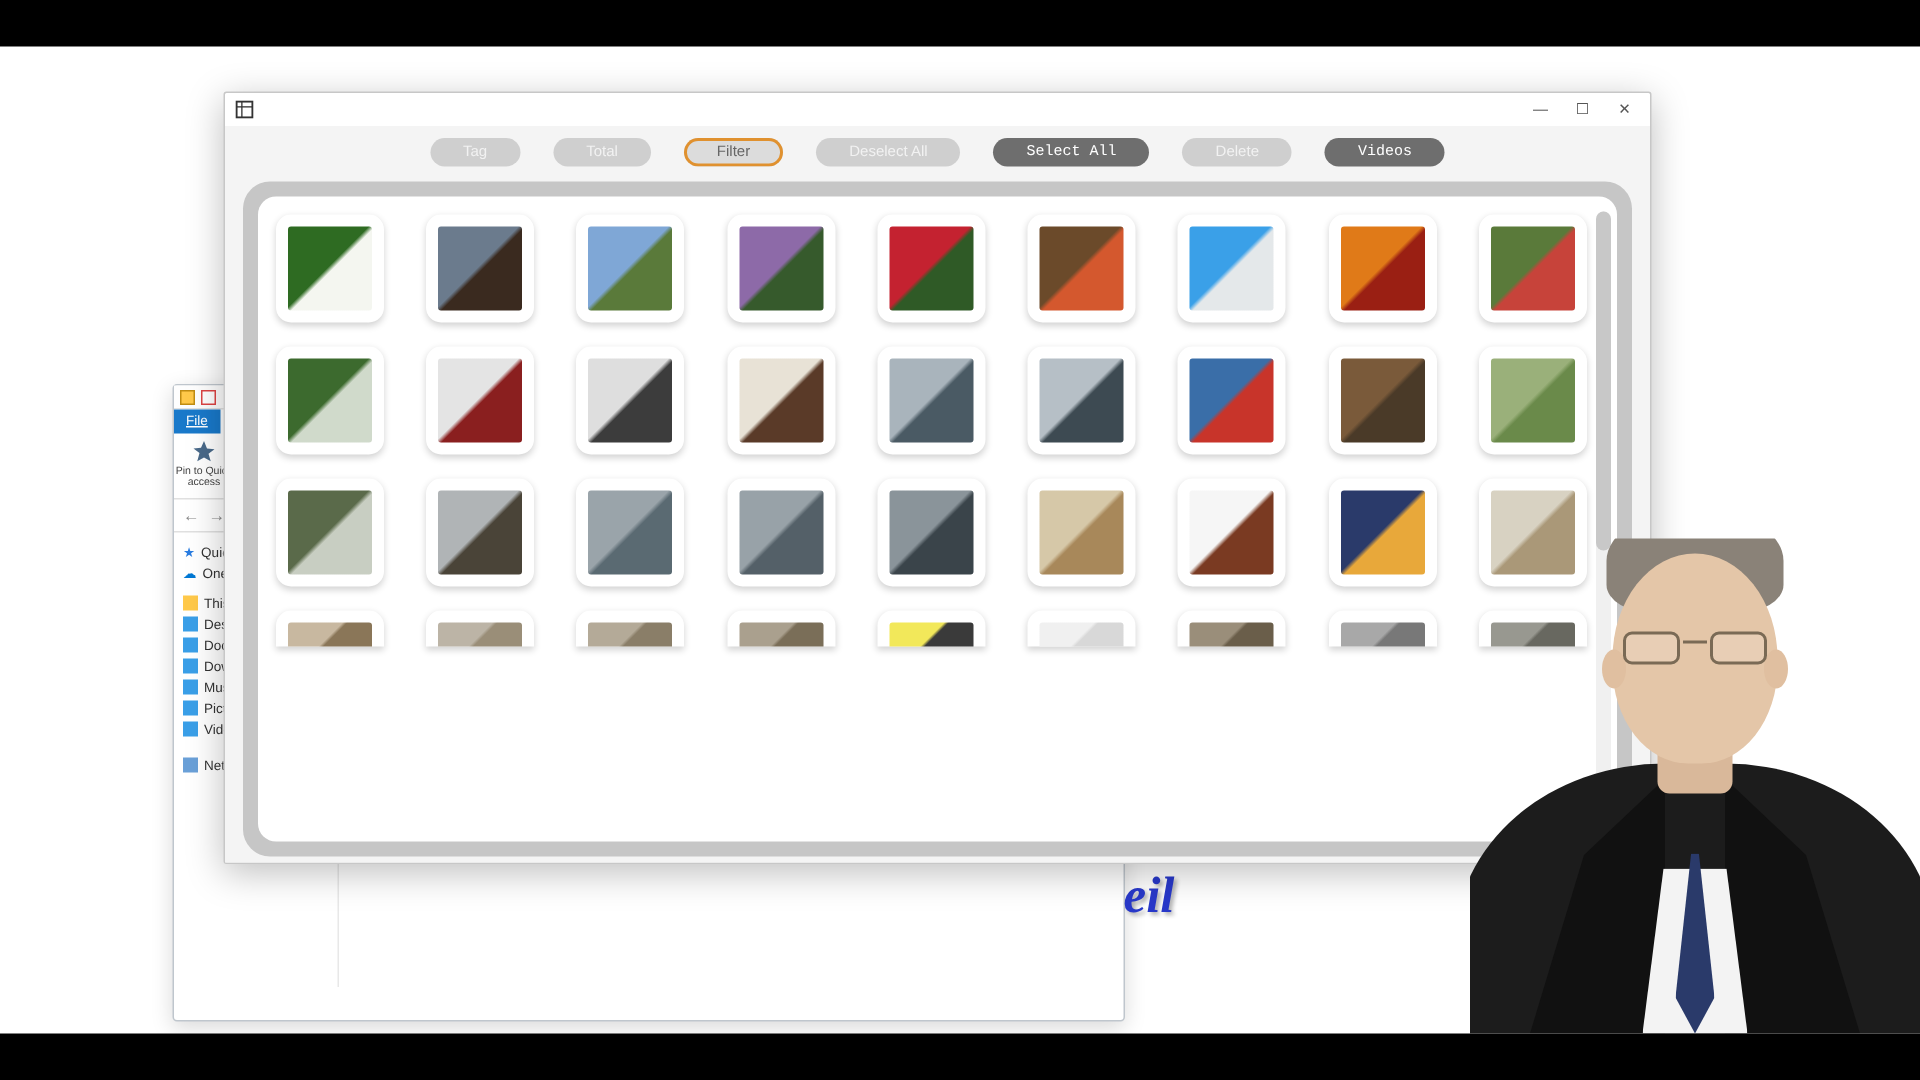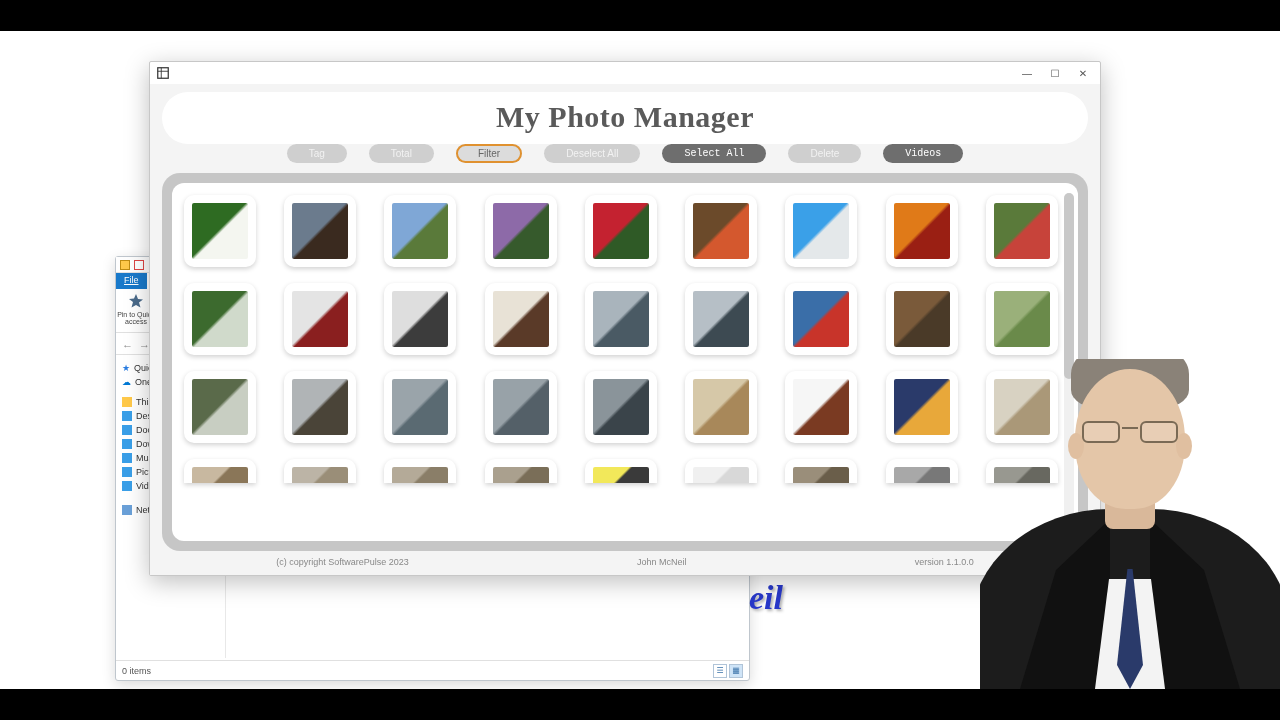--- a/index.html
+++ b/index.html
@@ -154,48 +154,38 @@
             <span class="side-ico" style="background:#3a9fe8"></span>
             <span>Videos</span>
           </div>
         <div style="height:10px"></div>
         <div class="side-item">
             <span class="side-ico" style="background:#6aa0d8"></span>
             <span>Network</span>
           </div>
       </div>
     </div>
-    <div class="explorer-status">
-      <span>0 items</span>
-      <div class="status-icons">
-        <div class="si">☰</div>
-        <div class="si sel">▦</div>
-      </div>
-    </div>
   </div>
 
   <div class="fragment">eil</div>
 
   <div class="pm-window">
     <div class="titlebar">
       <svg class="app-icon" viewBox="0 0 16 16">
           <rect x="2" y="2" width="12" height="12" fill="none" stroke="#333" stroke-width="1.4"></rect>
           <line x1="2" y1="6" x2="14" y2="6" stroke="#333"></line>
           <line x1="6" y1="2" x2="6" y2="14" stroke="#333"></line>
         </svg>
       <div class="win-controls">
         <div class="win-btn">—</div>
         <div class="win-btn">☐</div>
         <div class="win-btn">✕</div>
       </div>
     </div>
     <div class="pm-body">
-      <div class="title-card">
-        <h1>My Photo Manager</h1>
-      </div>
 
 
       <div class="cursor"></div>
 
       <div class="btn-row">
         <button class="pill disabled">Tag</button>
         <button class="pill disabled">Total</button>
         <button class="pill active">Filter</button>
         <button class="pill disabled">Deselect All</button>
         <button class="pill dark">Select All</button>
@@ -314,25 +304,20 @@
               <div class="thumb" style="height: 24px; border-radius: 10px 10px 0px 0px; align-items: flex-start; padding-top: 8px;">
                 <div class="thumb-inner" style="background: linear-gradient(135deg, rgb(152, 152, 144) 0%, rgb(152, 152, 144) 48%, rgb(104, 104, 96) 52%, rgb(104, 104, 96) 100%); height: 20px; border-radius: 2px 2px 0px 0px;"></div>
               </div>
             </div>
           <div class="scroll-track">
             <div class="scroll-thumb"></div>
           </div>
         </div>
       </div>
 
-      <div class="footer">
-        <span>(c) copyright SoftwarePulse 2023</span>
-        <span>John McNeil</span>
-        <span>version 1.1.0.0</span>
-      </div>
     </div>
   </div>
 
   <div class="presenter">
     <div class="suit"></div>
     <div class="lapel-l"></div>
       <div class="lapel-r"></div>
     <div class="shirt"></div>
       <div class="tie"></div>
     <div class="neck"></div>

